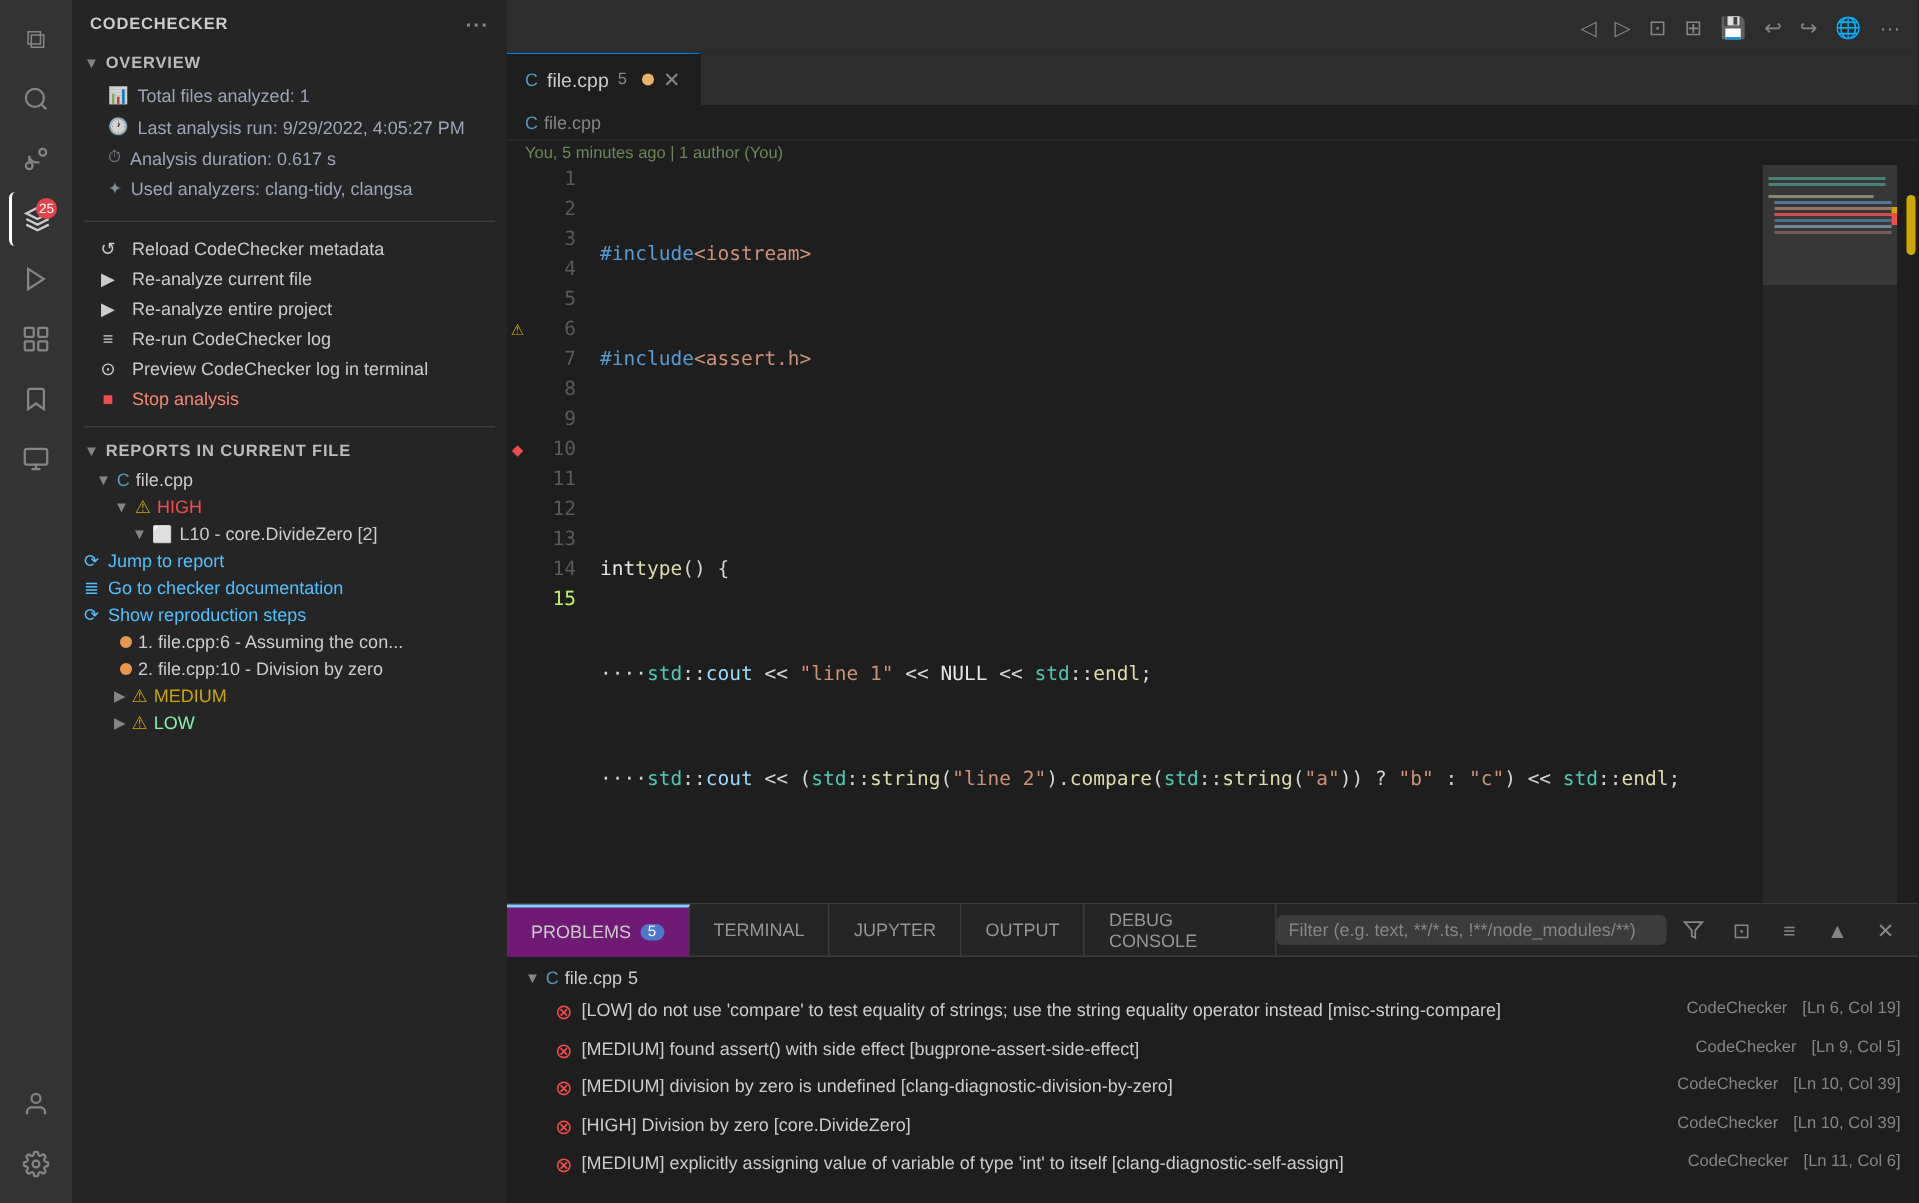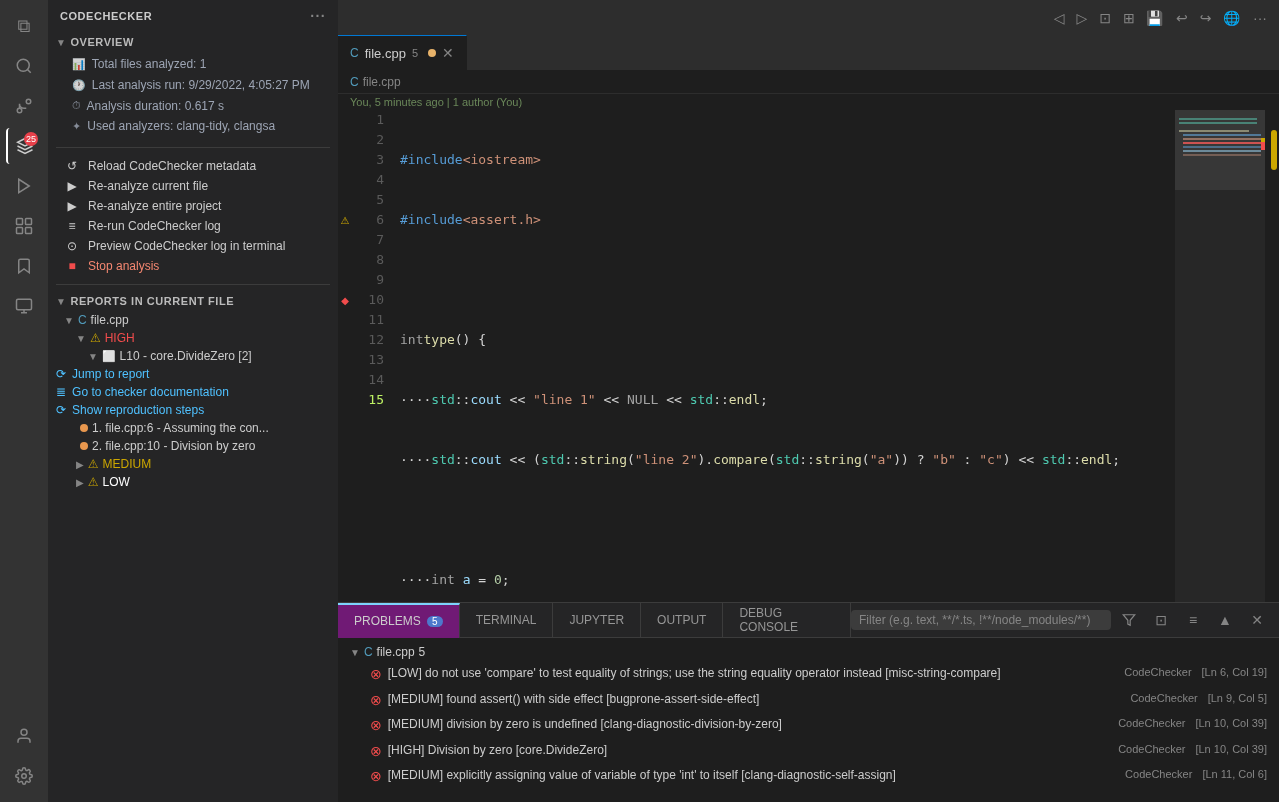--- a/index.html
+++ b/index.html
@@ -170,21 +170,21 @@
     .tree-item .warn-icon { color: #cca700; font-size: 12px; }
     .tree-item .label { flex: 1; }
 
     .indent1 { padding-left: 16px; }
     .indent2 { padding-left: 28px; }
     .indent3 { padding-left: 40px; }
     .indent4 { padding-left: 32px; }
 
     .severity-high { color: #f14c4c; }
     .severity-medium { color: #cca700; }
-    .severity-low { color: #ffffff; }
+    .severity-low { color: #86efac; }
 
     .tree-action {
       display: flex;
       align-items: center;
       gap: 6px;
       padding: 2px 4px 2px 8px;
       cursor: pointer;
       font-size: 12px;
       color: #4fc1ff;
     }
@@ -305,23 +305,24 @@
       padding: 0 8px;
       color: #d4d4d4;
       white-space: pre;
     }
 
     .code-line {
       height: 20px;
       display: flex;
       align-items: center;
       position: relative;
-    }
-
-    .kw { color: #a3a3a3; }
+      margin-top: 10px;
+    }
+
+    .kw { color: #e5e5e5; }
     .fn { color: #dcdcaa; }
     .str { color: #ce9178; }
     .num { color: #b5cea8; }
     .op { color: #d4d4d4; }
     .ns { color: #4ec9b0; }
     .inc { color: #ce9178; }
     .pp { color: #569cd6; }
     .var { color: #9cdcfe; }
 
     .margin-gutter {

